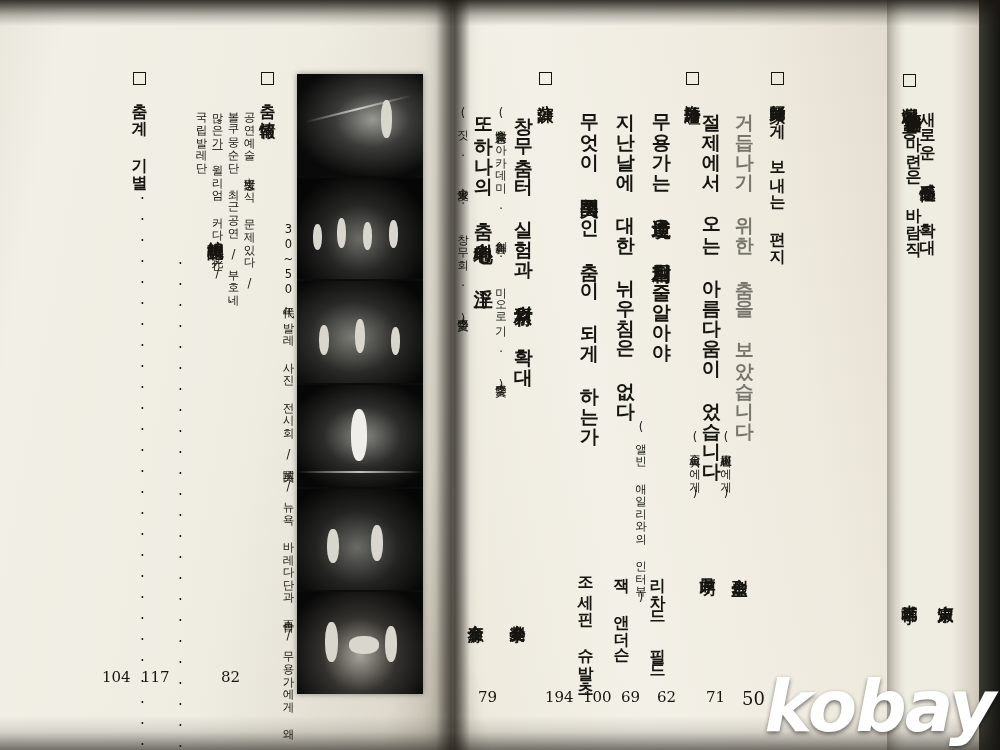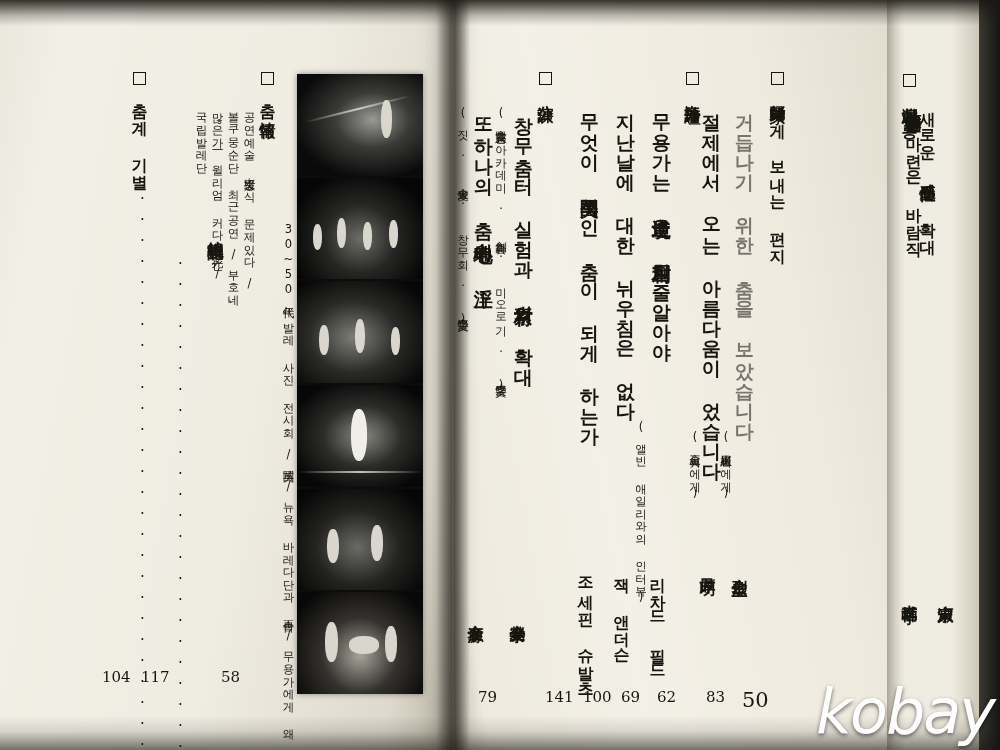--- a/index.html
+++ b/index.html
@@ -93,21 +93,21 @@
   .ph4{background:radial-gradient(ellipse at 52% 50%,#8a8a84 0%,#2c2c2a 42%,#070707 82%);}
   .ph5{background:radial-gradient(ellipse at 48% 58%,#6a6a66 0%,#232321 45%,#060606 85%);}
   .ph6{background:radial-gradient(ellipse at 50% 62%,#a8a49c 0%,#34322e 42%,#080808 85%);}
   .figure{position:absolute;background:#d9d6cd;border-radius:45%;}
   .streak{position:absolute;background:linear-gradient(90deg,rgba(220,218,210,0) 0%,rgba(225,222,214,.85) 50%,rgba(220,218,210,0) 100%);height:2px;}
 
   
   .wm{
     position:absolute;right:6px;bottom:2px;
     font-family:"DejaVu Sans","Liberation Sans",sans-serif;
-    font-size:62px;font-weight:normal;font-style:italic;
+    font-size:72px;font-weight:bold;font-style:italic;
     color:#ffffff;
     text-shadow:0 2px 4px rgba(0,0,0,.55);
     letter-spacing:-2px;
     text-align:center;
   }
 </style>
 </head>
 <body>
 
 <div id="page">
@@ -134,21 +134,21 @@
   <div class="vcol sub" style="left:208px;top:104px;line-height:1.6;">많은가—윌리엄 커다 死亡 /</div>
   <div class="vcol sub" style="left:192px;top:104px;line-height:1.6;">국립발레단</div>
   <div class="vcol dots" style="left:171px;top:255px;height:390px;">
     ··············································································
   </div>
   <div class="pgnum" style="left:141px;top:668px;text-align:right;">117</div>
 
   <div class="vcol title-sm" style="left:206px;top:228px;">編輯後記</div>
 
   <div class="vcol sub" style="left:279px;top:222px;line-height:1.6;">30~50年代 발레 사진 전시회 /英國 /뉴욕 바레다단과 再會 /무용가에게 왜 AIDS 많다 /도리스 험프리 追慕公演 /카렌 케인 20周年公演 캐나다</div>
-  <div class="pgnum" style="left:221px;top:668px;">58</div>
+  <div class="pgnum" style="left:221px;top:668px;">82</div>
 
   <div class="photostrip">
     <div class="ph ph1">
       <div class="streak" style="left:6px;top:34px;width:110px;transform:rotate(-14deg);"></div>
       <div class="figure" style="left:84px;top:26px;width:11px;height:38px;"></div>
     </div>
     <div class="ph ph2">
       <div class="figure" style="left:16px;top:46px;width:9px;height:26px;"></div>
       <div class="figure" style="left:40px;top:40px;width:9px;height:30px;"></div>
       <div class="figure" style="left:66px;top:44px;width:9px;height:28px;"></div>
@@ -185,45 +185,45 @@
   <div class="vcol title" style="left:472px;top:104px;">또하나의 춤中心地의 浮上</div>
   <div class="vcol sub" style="left:456px;top:106px;">(짓 · 金末愛 · 창무회 · 李愛賢)</div>
   <div class="vcol author" style="left:466px;top:612px;">金泰源</div>
 
   <div class="vcol sec" style="left:683px;top:72px;">
     <span class="box"></span><span>海外論壇</span>
   </div>
   <div class="vcol title" style="left:650px;top:100px;">무용가는 逆境을 利用할줄알아야</div>
   <div class="vcol sub" style="left:634px;top:420px;">(앨빈 애일리와의 인터뷰)</div>
   <div class="vcol author" style="left:648px;top:566px;">리차드 필드</div>
-  <div class="pgnum" style="left:545px;top:688px;">141</div>
+  <div class="pgnum" style="left:545px;top:688px;">194</div>
 
   <div class="vcol title" style="left:614px;top:100px;">지난날에 대한 뉘우침은 없다</div>
   <div class="vcol author" style="left:612px;top:566px;">잭 앤더슨</div>
   <div class="pgnum" style="left:583px;top:688px;">100</div>
 
   <div class="vcol title" style="left:578px;top:100px;">무엇이 美國적인 춤이 되게 하는가</div>
   <div class="vcol author" style="left:576px;top:566px;">조세핀 슈발츠</div>
   <div class="pgnum" style="left:621px;top:688px;">69</div>
 
   <div class="vcol title" style="left:664px;top:100px;opacity:0;"></div>
   <div class="pgnum" style="left:657px;top:688px;">62</div>
 
   <div class="vcol sec" style="left:768px;top:72px;">
     <span class="box"></span><span>舞踊家에게 보내는 편지</span>
   </div>
   <div class="vcol title" style="left:733px;top:100px;opacity:.55;">거듭나기 위한 춤을 보았습니다</div>
   <div class="vcol sub" style="left:719px;top:430px;">(崔恩姬씨에게)</div>
   <div class="vcol author" style="left:730px;top:566px;">金烈圭</div>
-  <div class="pgnum" style="left:706px;top:688px;">83</div>
+  <div class="pgnum" style="left:706px;top:688px;">71</div>
 
   <div class="vcol title" style="left:700px;top:100px;">절제에서 오는 아름다움이 었습니다</div>
   <div class="vcol sub" style="left:688px;top:430px;">(金三眞씨에게)</div>
   <div class="vcol author" style="left:698px;top:566px;">尹厚明</div>
-  <div class="pgnum" style="left:742px;top:688px;font-size:21px;">50</div>
+  <div class="pgnum" style="left:742px;top:688px;font-size:18px;">50</div>
 
   <div class="vcol sec" style="left:900px;top:74px;">
     <span class="box"></span><span>演劇살롱</span>
   </div>
   <div class="vcol title-sm" style="left:918px;top:100px;">새로운 感受性의 확대</div>
   <div class="vcol author" style="left:936px;top:592px;">宋貞淑</div>
 
   <div class="vcol sec" style="left:896px;top:74px;opacity:0;"></div>
   <div class="vcol title-sm" style="left:900px;top:100px;opacity:0;"></div>
 

